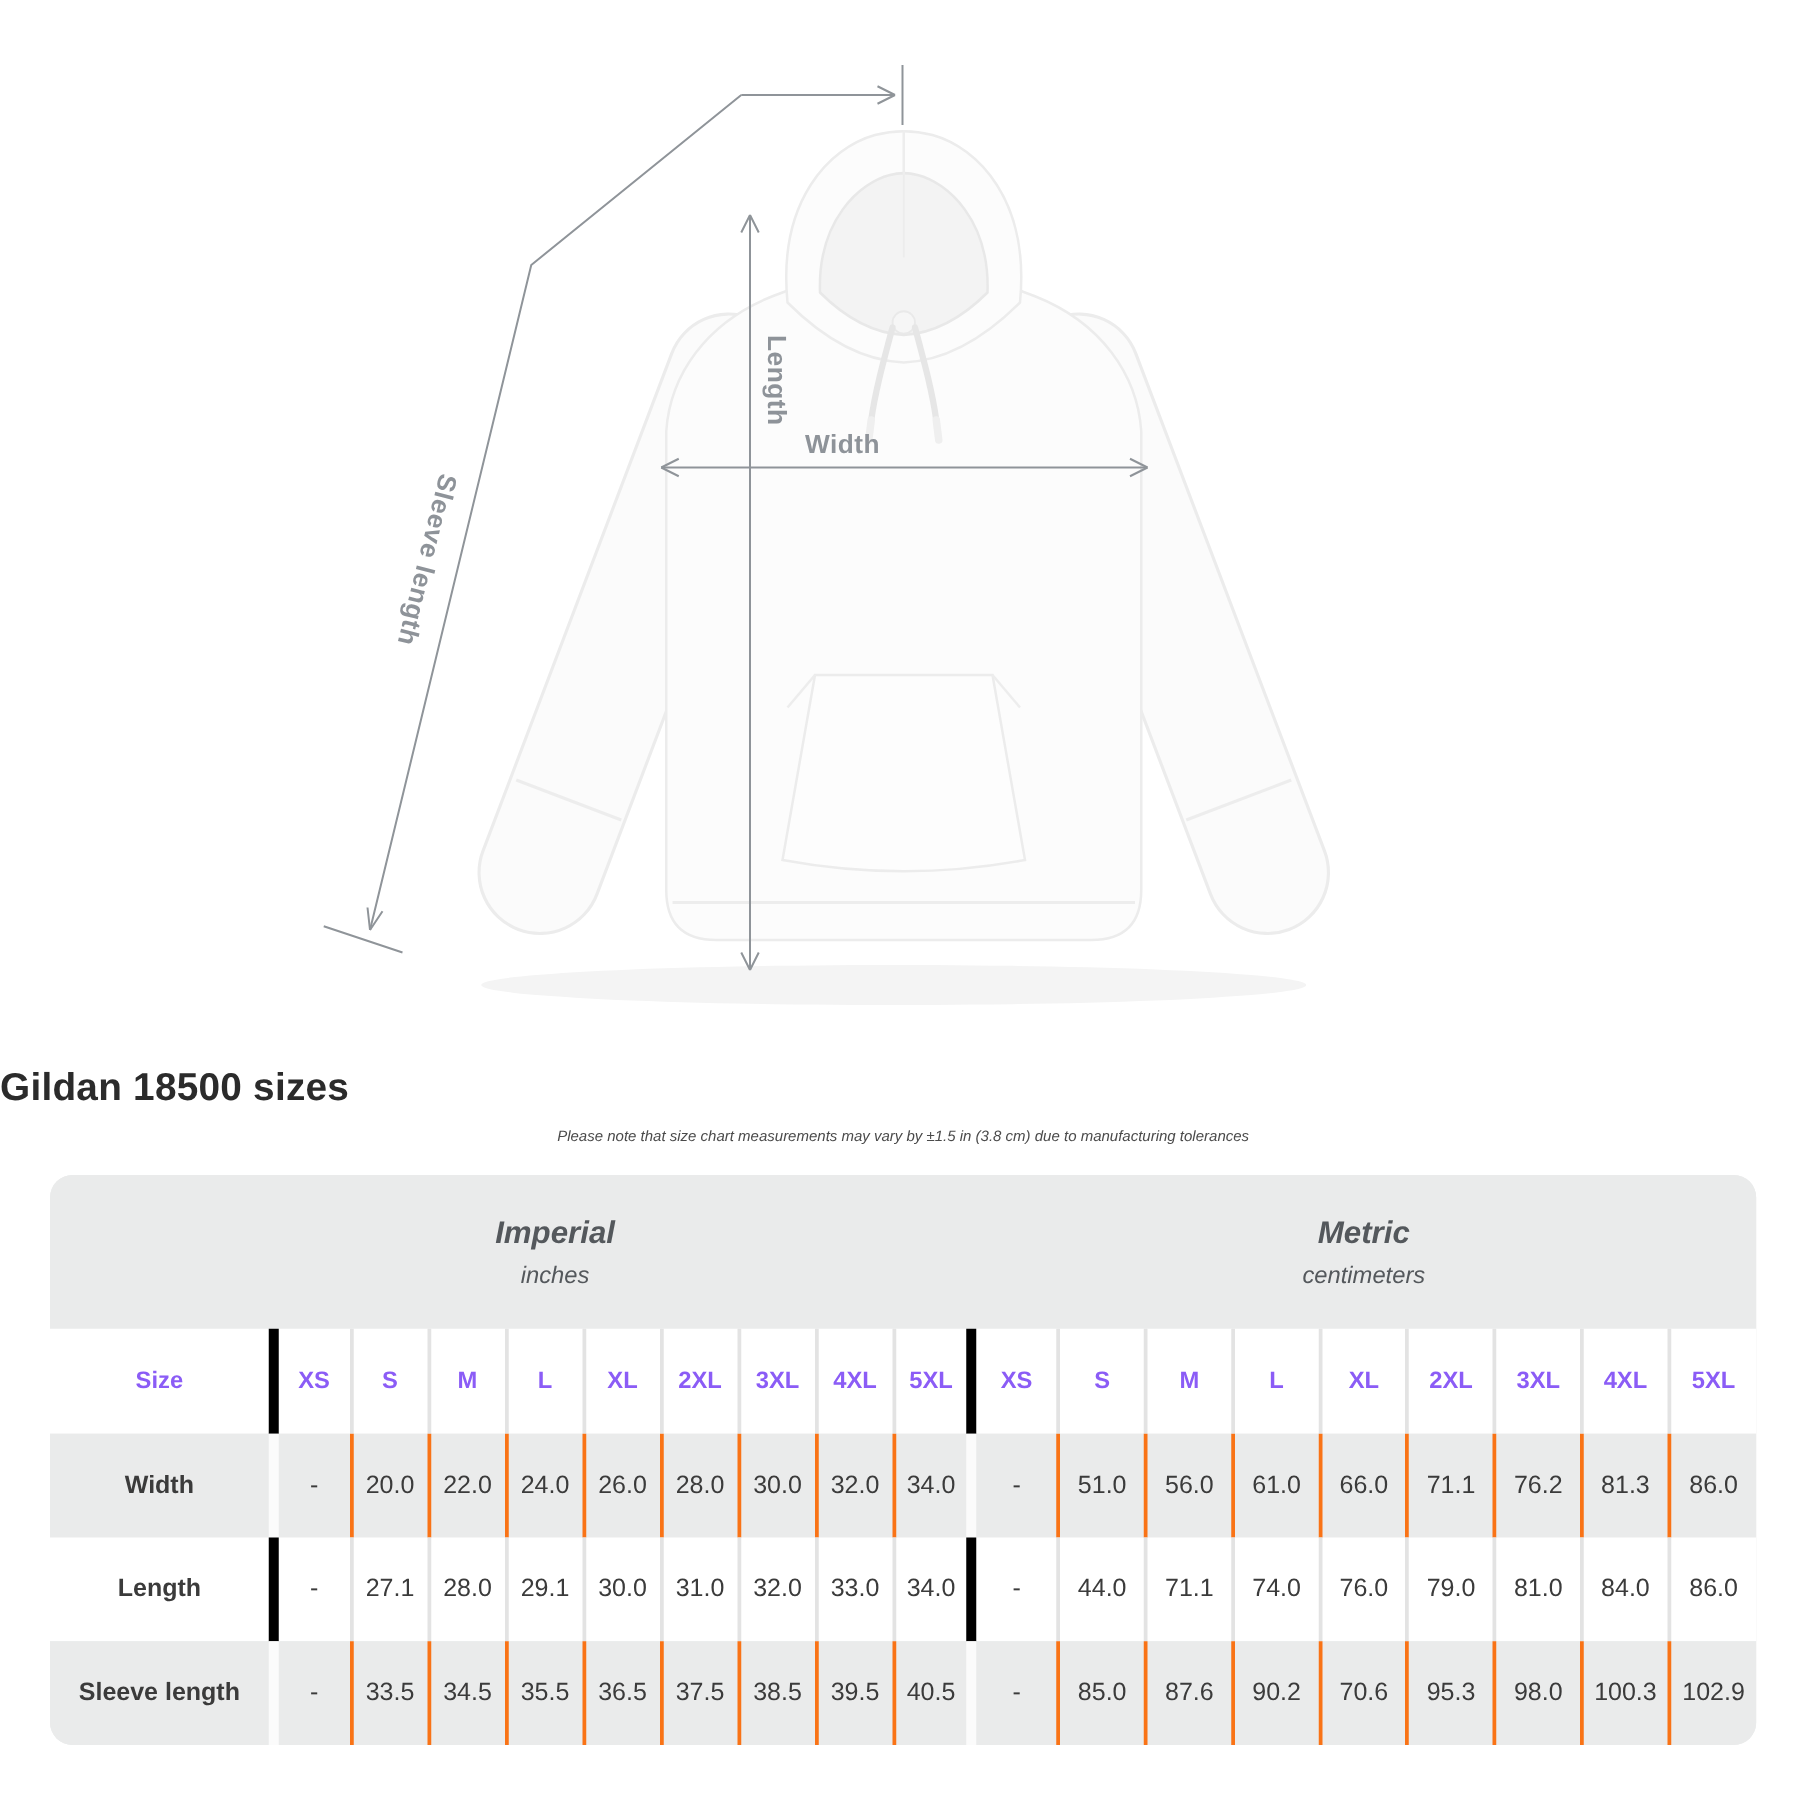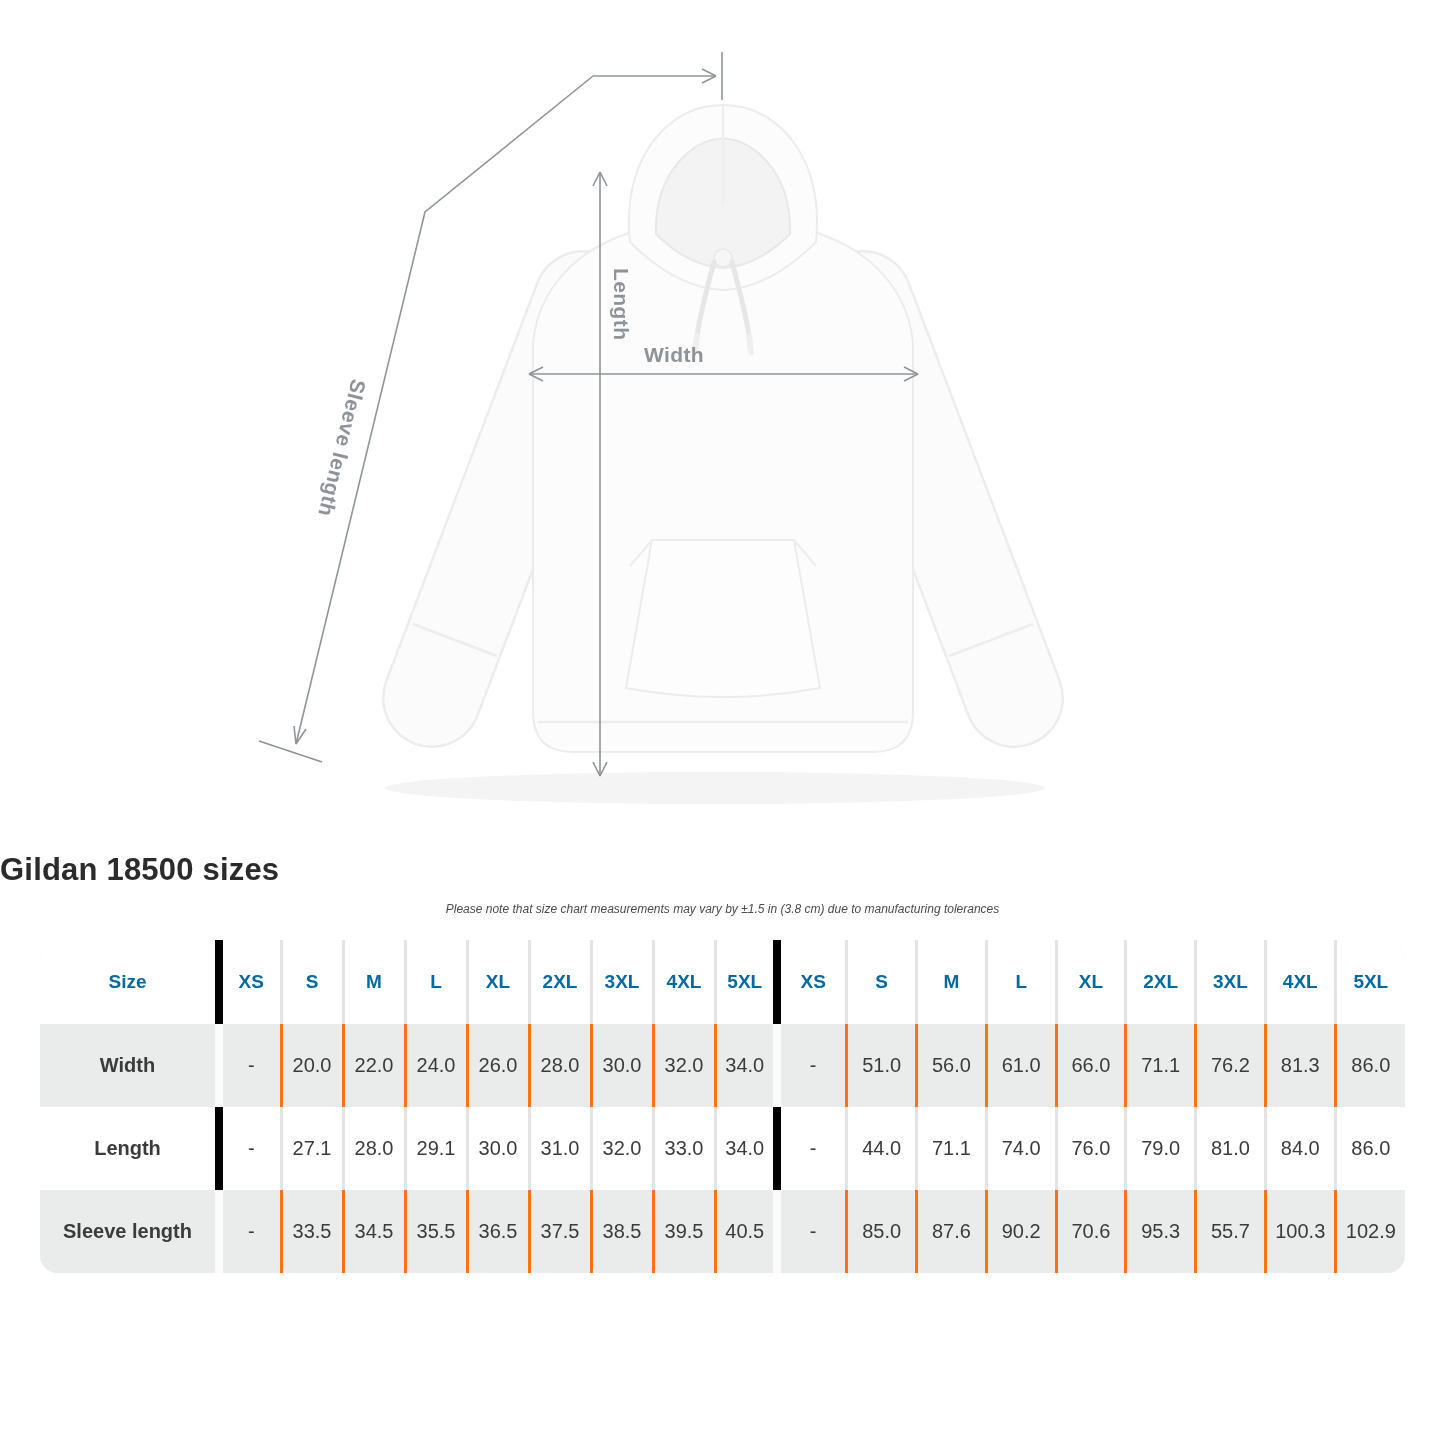--- a/index.html
+++ b/index.html
@@ -20,21 +20,21 @@
   table.size-table{width:100%;border-collapse:collapse;table-layout:fixed;}
   col.c-lbl{width:179px;}
   col.c-imp{width:62px;}
   
 
   .band td{height:123px;background:#eaebeb;border:none;text-align:center;vertical-align:middle;}
   .band .band-imperial{padding-right:108px;}
   .g-label{font-style:italic;font-weight:bold;font-size:25px;color:#54585c;}
   .g-sub{font-style:italic;font-size:19px;color:#54585c;margin-top:9px;}
 
-  tr.hdr th{height:84px;font-size:19px;font-weight:bold;color:#0369a1;}
+  tr.hdr th{height:84px;font-size:19px;font-weight:bold;color:#8b5cf6;}
   tr.row td{height:83px;font-size:20px;color:#3b3b3b;}
   th,td{text-align:center;vertical-align:middle;padding:0;}
 
   tr.r-white th, tr.r-white td{background:#ffffff;border-left:3px solid #e3e3e3;}
   tr.r-white .lbl{border-left:none;}
   tr.r-white .wide{border-left:8px solid #000000;}
 
   tr.r-gray th, tr.r-gray td{background:#eaebeb;border-left:3px solid #f97316;}
   tr.r-gray .lbl{border-left:none;}
   tr.r-gray .wide{border-left:8px solid #fbfbfb;}
@@ -126,20 +126,31 @@
           <col>
           <col>
           <col>
           <col>
           <col>
           <col>
           <col>
       </colgroup>
 
       <tbody>
+          <tr class="band">
+        <td class="band-spacer"></td>
+        <td colspan="9" class="band-imperial">
+          <div class="g-label">Imperial</div>
+          <div class="g-sub">inches</div>
+        </td>
+        <td colspan="9" class="band-metric">
+          <div class="g-label">Metric</div>
+          <div class="g-sub">centimeters</div>
+        </td>
+      </tr>
 
       <tr class="hdr r-white">
         <th class="lbl">Size</th>
         <th class="wide">XS</th>
         <th>S</th>
         <th>M</th>
         <th>L</th>
         <th>XL</th>
         <th>2XL</th>
         <th>3XL</th>
@@ -210,20 +221,20 @@
         <td>37.5</td>
         <td>38.5</td>
         <td>39.5</td>
         <td>40.5</td>
         <td class="wide">-</td>
         <td>85.0</td>
         <td>87.6</td>
         <td>90.2</td>
         <td>70.6</td>
         <td>95.3</td>
-        <td>55.7</td>
+        <td>98.0</td>
         <td>100.3</td>
         <td>102.9</td>
       </tr>
     </tbody>
       </table>
   </div>
 </div>
 
 </body></html>

